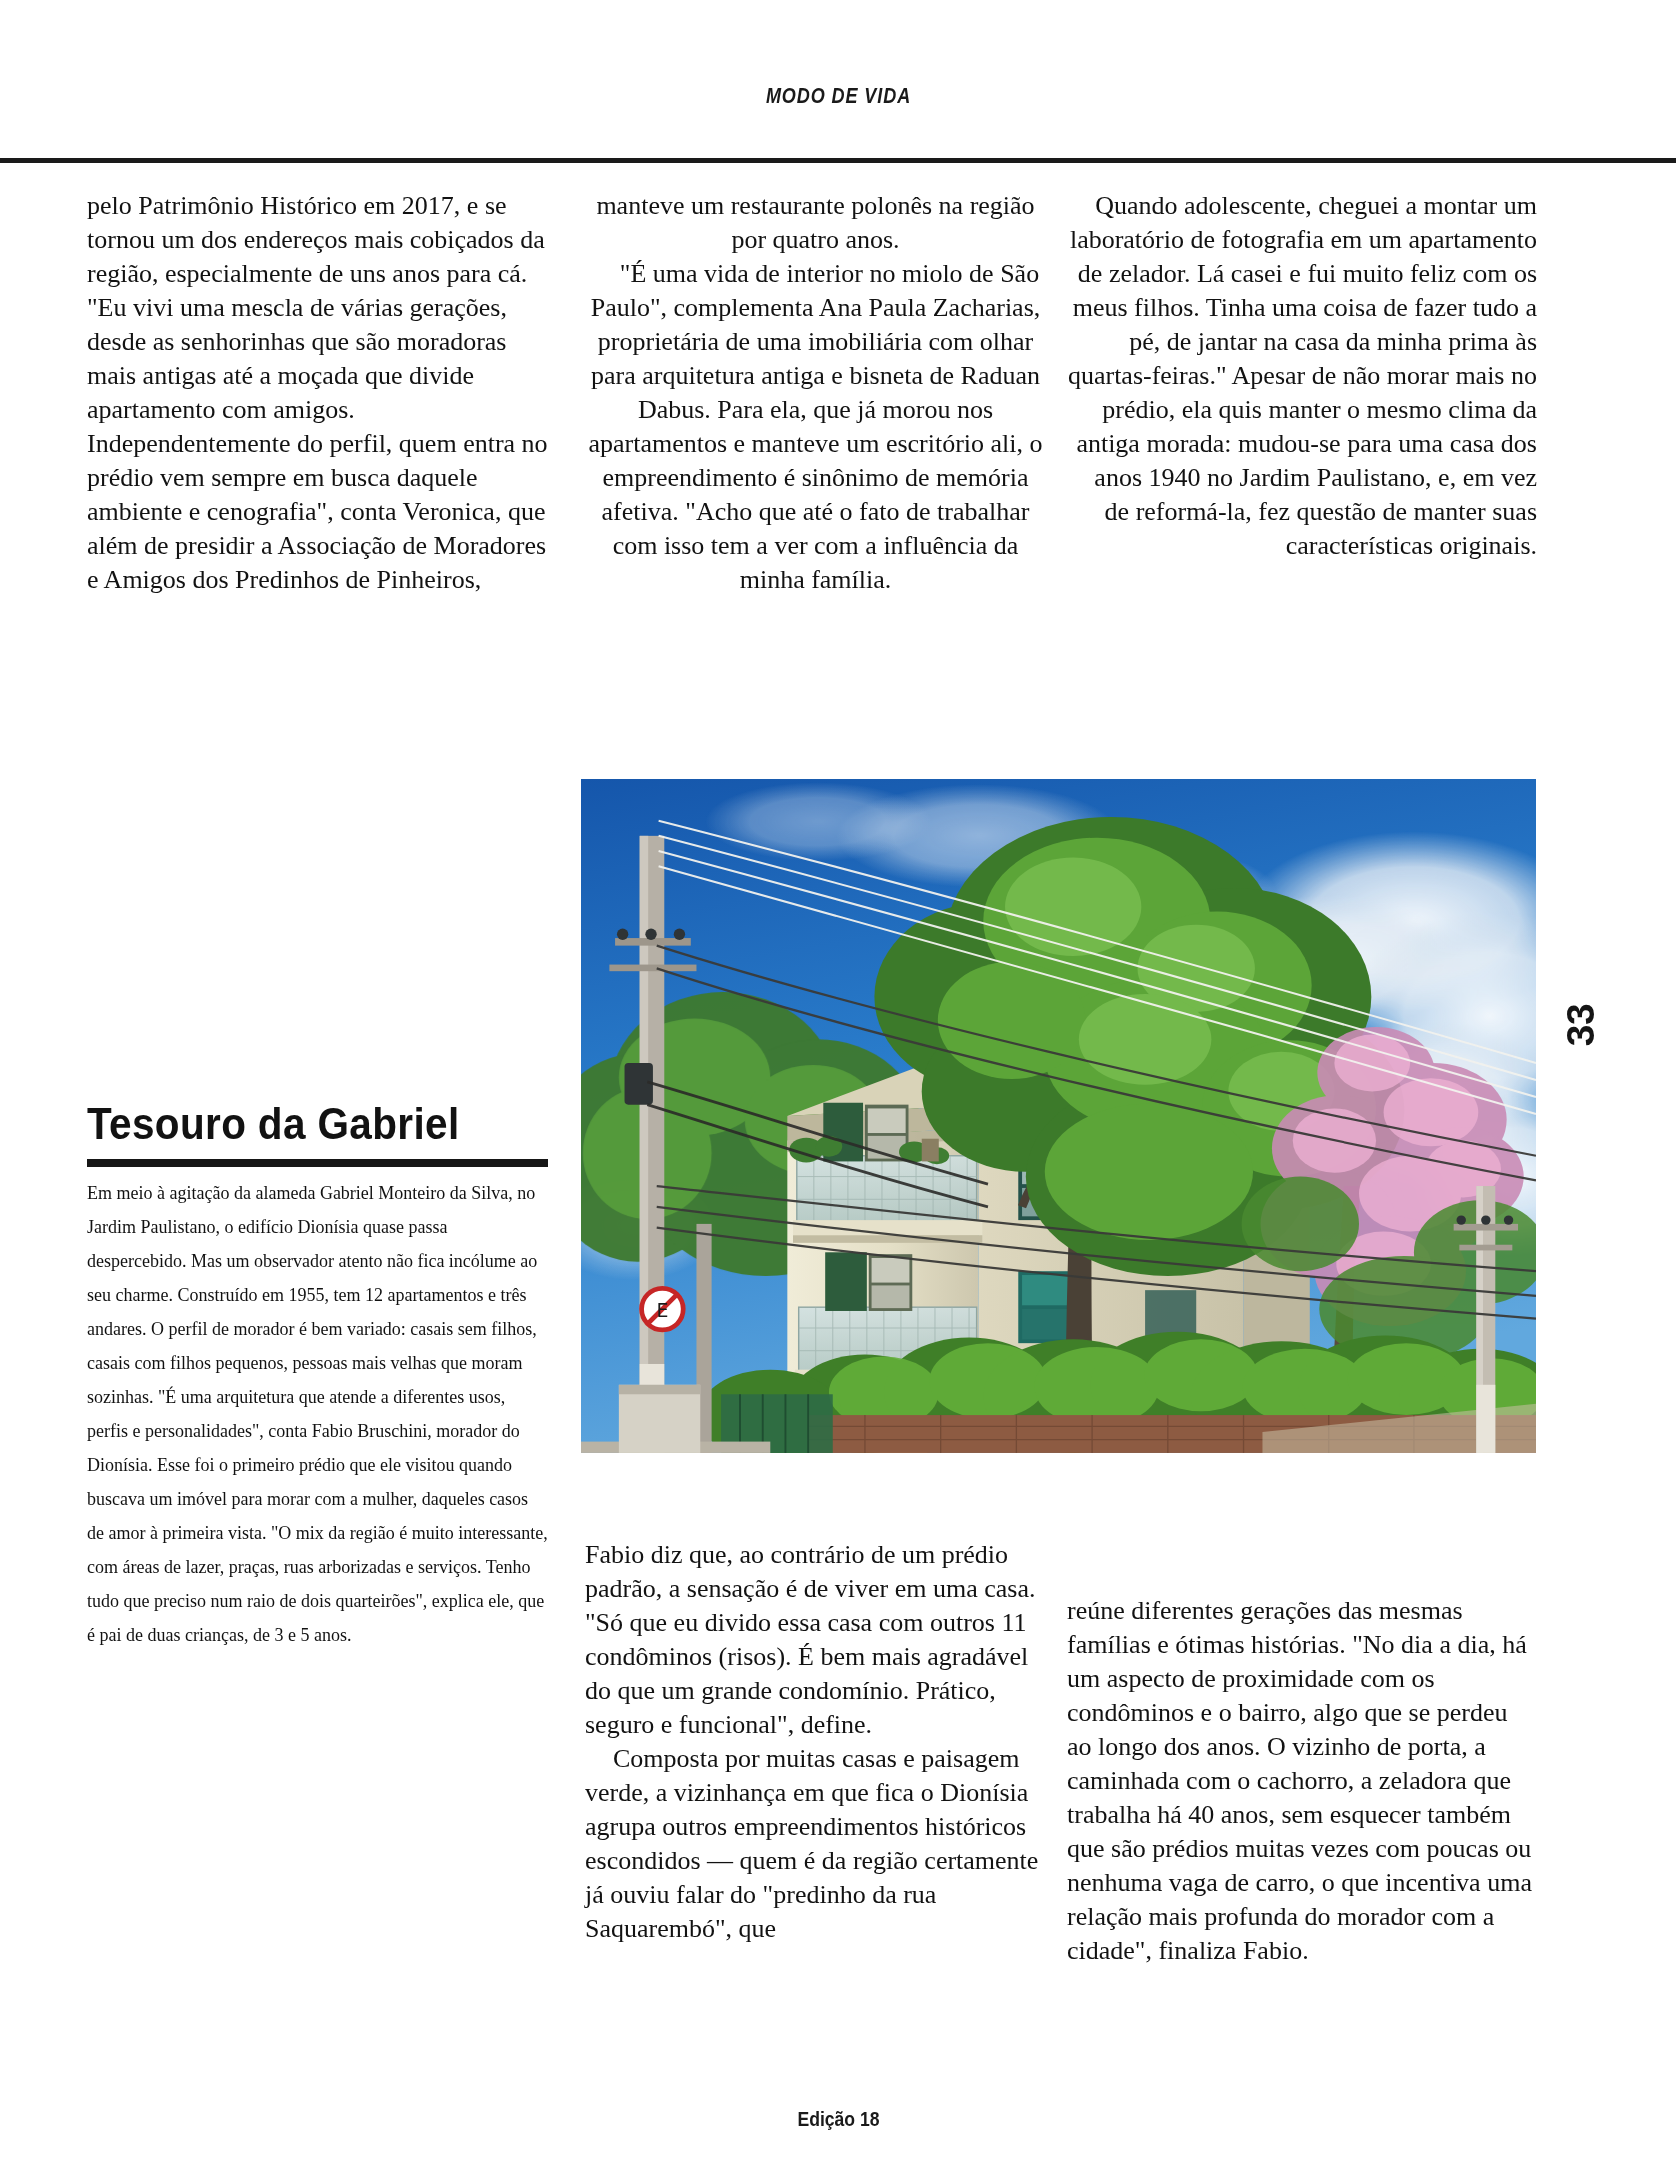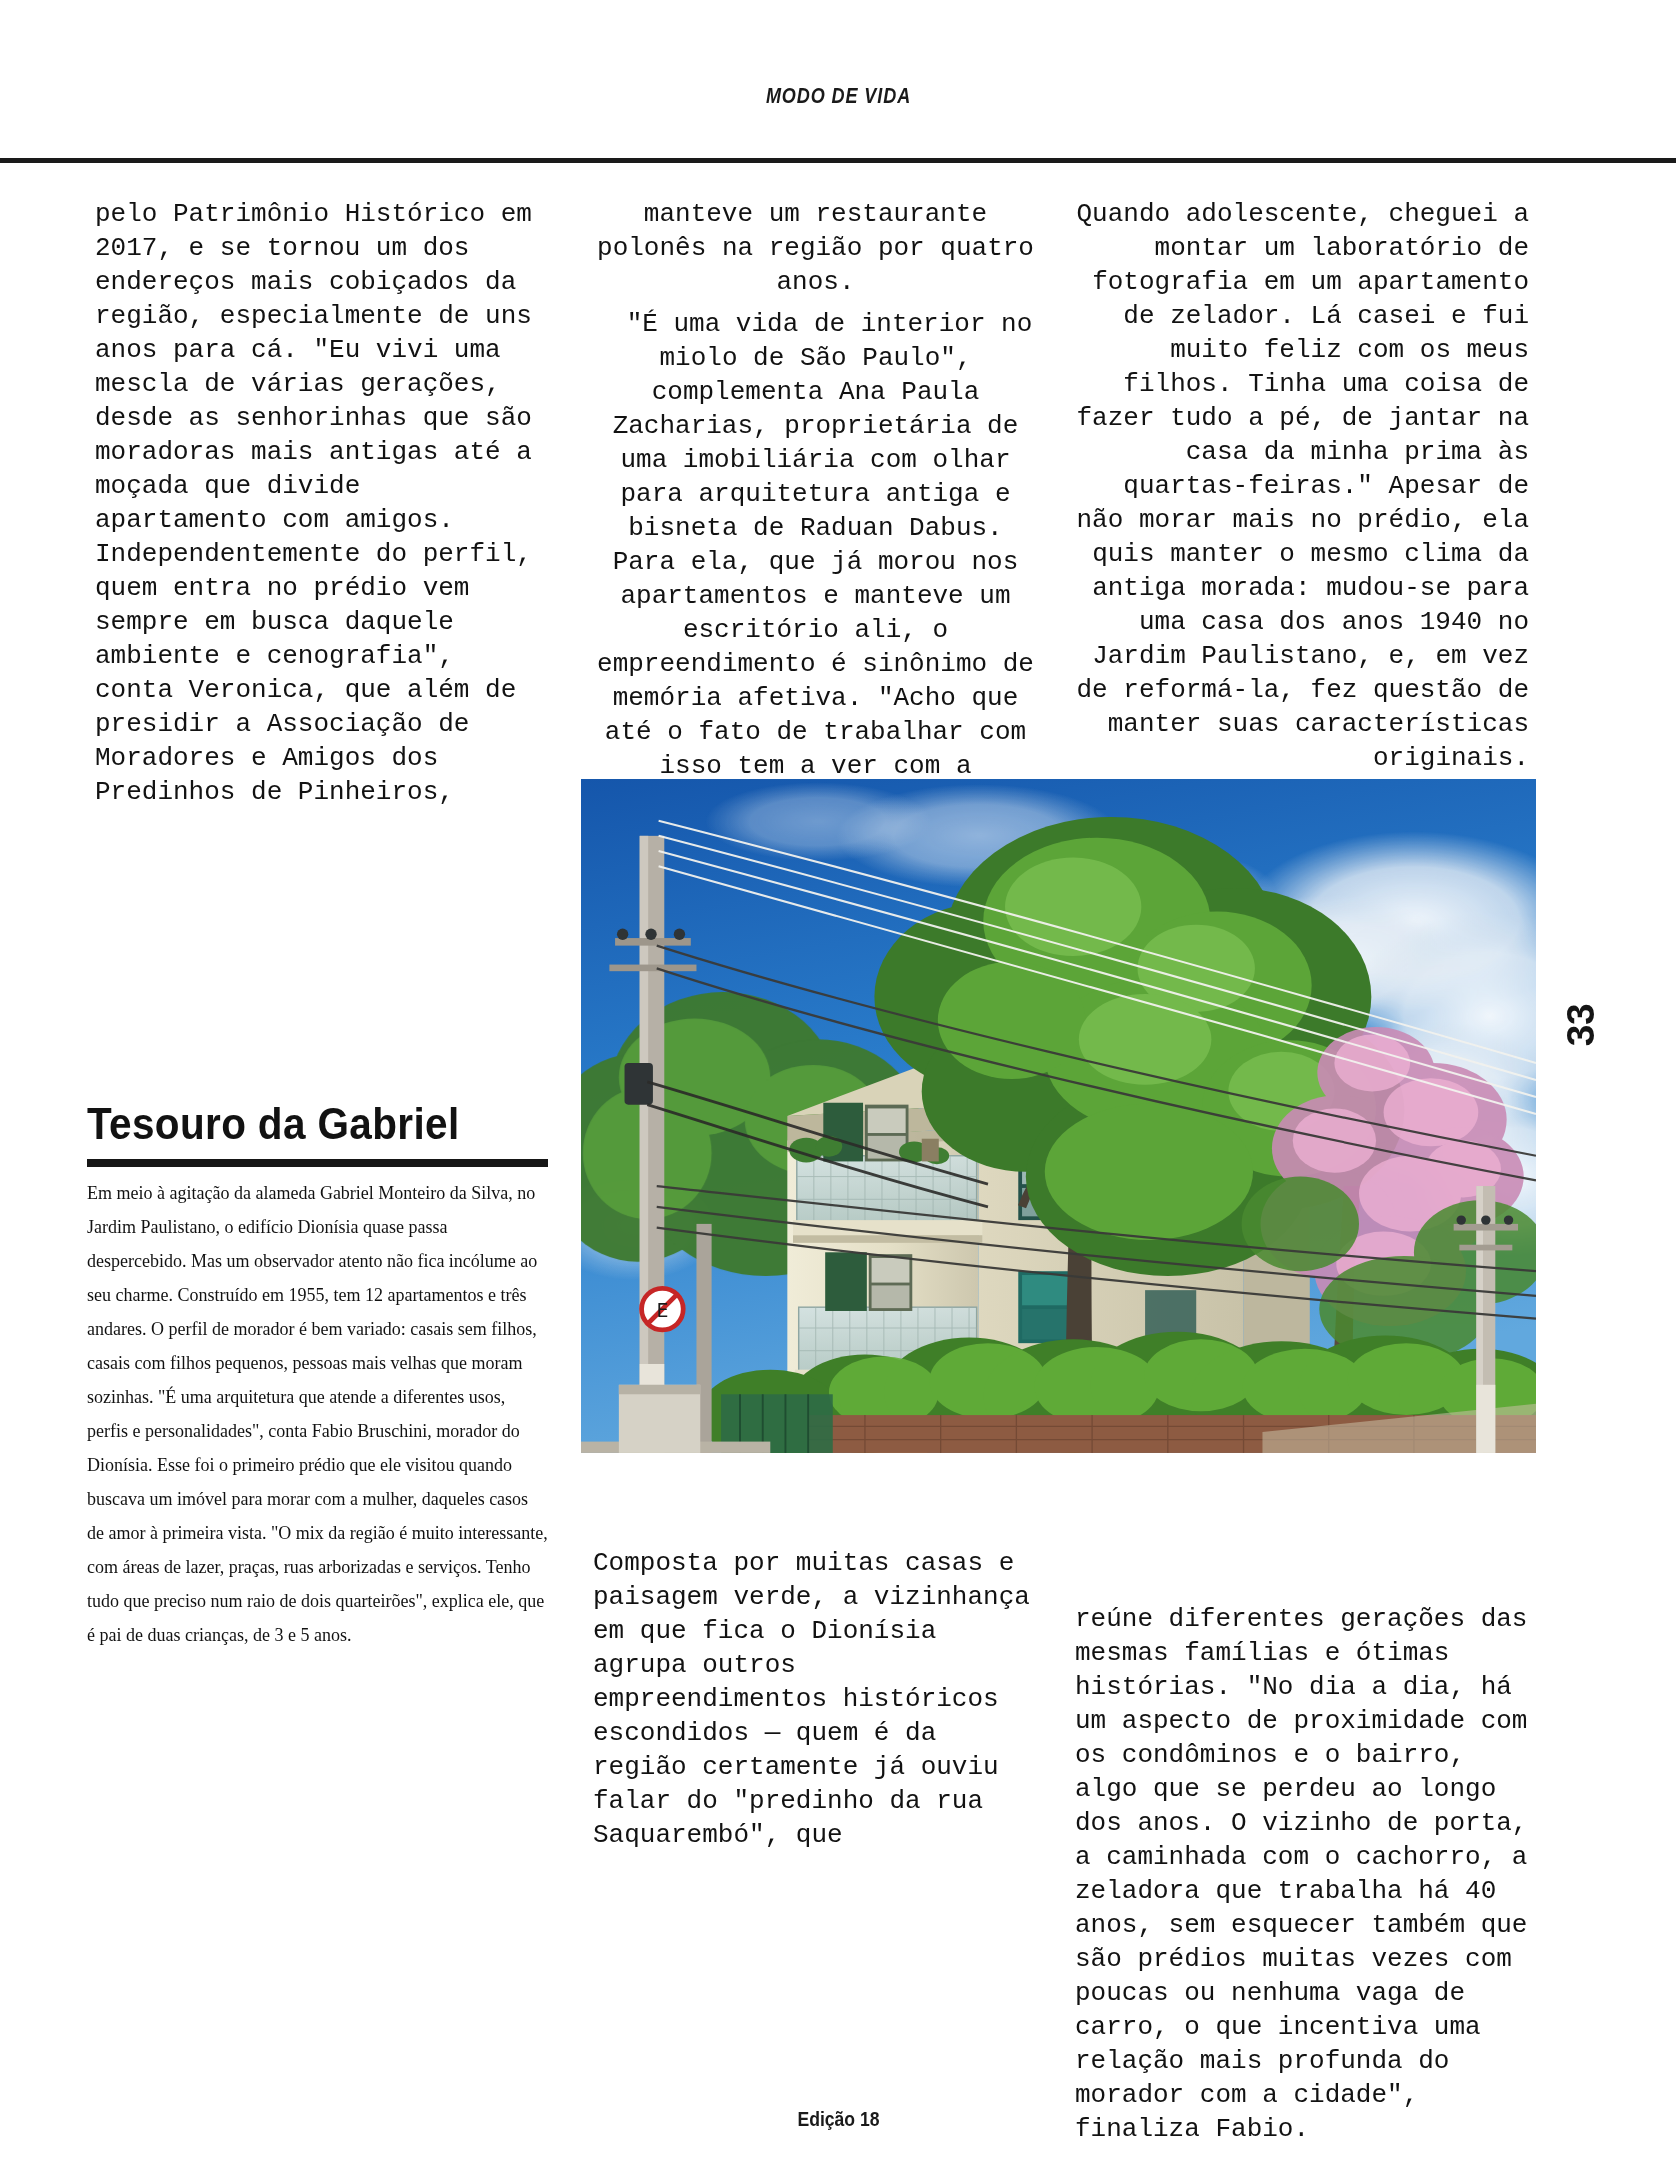--- a/index.html
+++ b/index.html
@@ -43,23 +43,22 @@
 
   
   .col {
     position: absolute;
     font-size: 26px;
     line-height: 34px;
     text-align: left;
     color: #121212;
   }
   .col p {
-    margin: 8px;
+    margin: 0;
     text-indent: 0;
-    font-family: Liberation Mono, monospace;
   }
   .col p + p {
     text-indent: 28px;
   }
 
   .c1-top { left: 87px;   top: 189px; width: 461px; }
   .c2-top { left: 585px;  top: 189px; width: 461px; text-align: center; }
   .c3-top { left: 1067px; top: 189px; width: 470px; text-align: right; }
 
   
@@ -463,20 +462,21 @@
 <div class="headline">
   <h2>Tesouro da Gabriel</h2>
   <div class="hr"></div>
 </div>
 
 <div class="c1-feature">
   <p>Em meio à agitação da alameda Gabriel Monteiro da Silva, no Jardim Paulistano, o edifício Dionísia quase passa despercebido. Mas um observador atento não fica incólume ao seu charme. Construído em 1955, tem 12 apartamentos e três andares. O perfil de morador é bem variado: casais sem filhos, casais com filhos pequenos, pessoas mais velhas que moram sozinhas. "É uma arquitetura que atende a diferentes usos, perfis e personalidades", conta Fabio Bruschini, morador do Dionísia. Esse foi o primeiro prédio que ele visitou quando buscava um imóvel para morar com a mulher, daqueles casos de amor à primeira vista. "O mix da região é muito interessante, com áreas de lazer, praças, ruas arborizadas e serviços. Tenho tudo que preciso num raio de dois quarteirões", explica ele, que é pai de duas crianças, de 3 e 5 anos.</p>
 </div>
 
 <div class="col c2-bot">
+  <p>Fabio diz que, ao contrário de um prédio padrão, a sensação é de viver em uma casa. "Só que eu divido essa casa com outros 11 condôminos (risos). É bem mais agradável do que um grande condomínio. Prático, seguro e funcional", define.</p>
   <p>Composta por muitas casas e paisagem verde, a vizinhança em que fica o Dionísia agrupa outros empreendimentos históricos escondidos — quem é da região certamente já ouviu falar do "predinho da rua Saquarembó", que</p>
 </div>
 
 <div class="col c3-bot">
   <p>reúne diferentes gerações das mesmas famílias e ótimas histórias. "No dia a dia, há um aspecto de proximidade com os condôminos e o bairro, algo que se perdeu ao longo dos anos. O vizinho de porta, a caminhada com o cachorro, a zeladora que trabalha há 40 anos, sem esquecer também que são prédios muitas vezes com poucas ou nenhuma vaga de carro, o que incentiva uma relação mais profunda do morador com a cidade", finaliza Fabio.</p>
 </div>
 
 <div class="footer">Edição 18</div>
 
 

